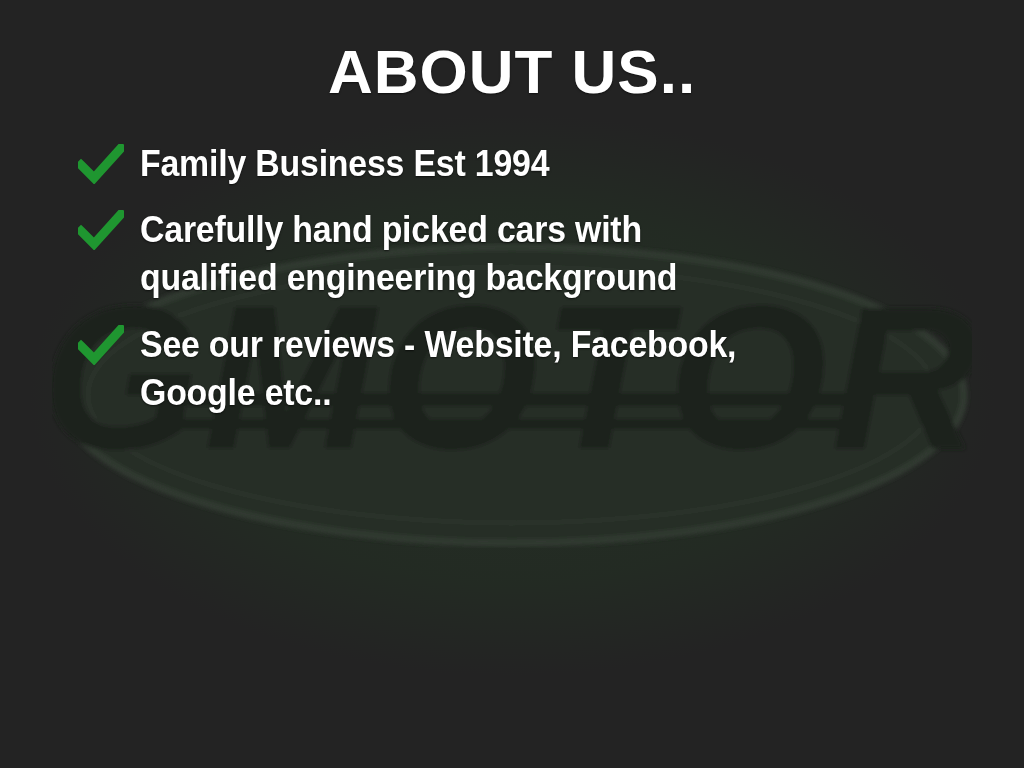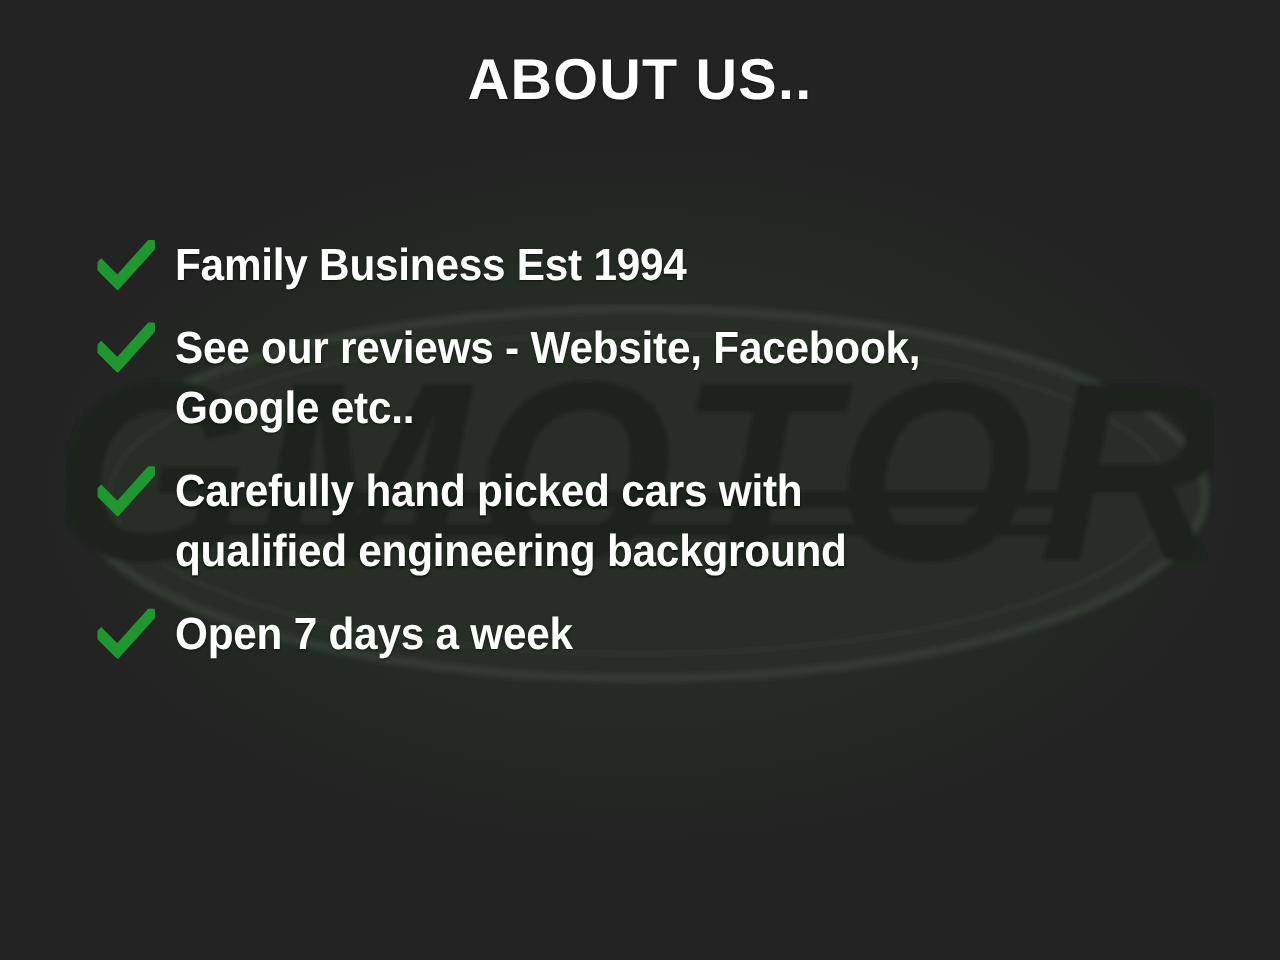--- a/index.html
+++ b/index.html
@@ -40,34 +40,33 @@
   #watermark svg { display:block; width:100%; height:100%; }
 
   
   #title {
     position: absolute;
     top: 38px;
     left: 0;
     width: 1024px;
     text-align: center;
     color: #ffffff;
-    font-size: 46px;
+    font-size: 62px;
     font-weight: bold;
     letter-spacing: 1px;
     line-height: 1.1;
     text-shadow: 0 1px 2px rgba(0,0,0,.55);
   }
 
   
   #list {
     position: absolute;
     top: 140px;
     left: 78px;
     width: 900px;
-    margin-top: 48px;
   }
   .item {
     display: flex;
     align-items: flex-start;
     margin-bottom: 18px;
   }
   .item-check {
     flex: 0 0 auto;
     width: 62px;
     display: flex;
@@ -128,38 +127,30 @@
       <span class="item-text">Family Business Est 1994</span>
     </div>
 
 
     <div class="item">
       <span class="item-check">
         <svg class="check-glyph" viewBox="0 0 46 40" xmlns="http://www.w3.org/2000/svg" aria-hidden="true">
           <path d="M3 21 L16 34 L43 4" fill="none" stroke="#1f9630" stroke-width="9" stroke-linecap="square" stroke-linejoin="miter"></path>
         </svg>
       </span>
-      <span class="item-text">See our reviews - Website, Facebook,
-Google etc..</span>
-    </div>
-
-    <div class="item">
-      <span class="item-check">
-        <svg class="check-glyph" viewBox="0 0 46 40" xmlns="http://www.w3.org/2000/svg" aria-hidden="true">
-          <path d="M3 21 L16 34 L43 4" fill="none" stroke="#1f9630" stroke-width="9" stroke-linecap="square" stroke-linejoin="miter"></path>
-        </svg>
-      </span>
       <span class="item-text">Carefully hand picked cars with
 qualified engineering background</span>
     </div>
 
     <div class="item">
       <span class="item-check">
         <svg class="check-glyph" viewBox="0 0 46 40" xmlns="http://www.w3.org/2000/svg" aria-hidden="true">
           <path d="M3 21 L16 34 L43 4" fill="none" stroke="#1f9630" stroke-width="9" stroke-linecap="square" stroke-linejoin="miter"></path>
         </svg>
       </span>
-      <span class="item-text">Open 7 days a week</span>
+      <span class="item-text">See our reviews - Website, Facebook,
+Google etc..</span>
     </div>
+
 
 
   </div>
 </div>
 
 </body></html>

